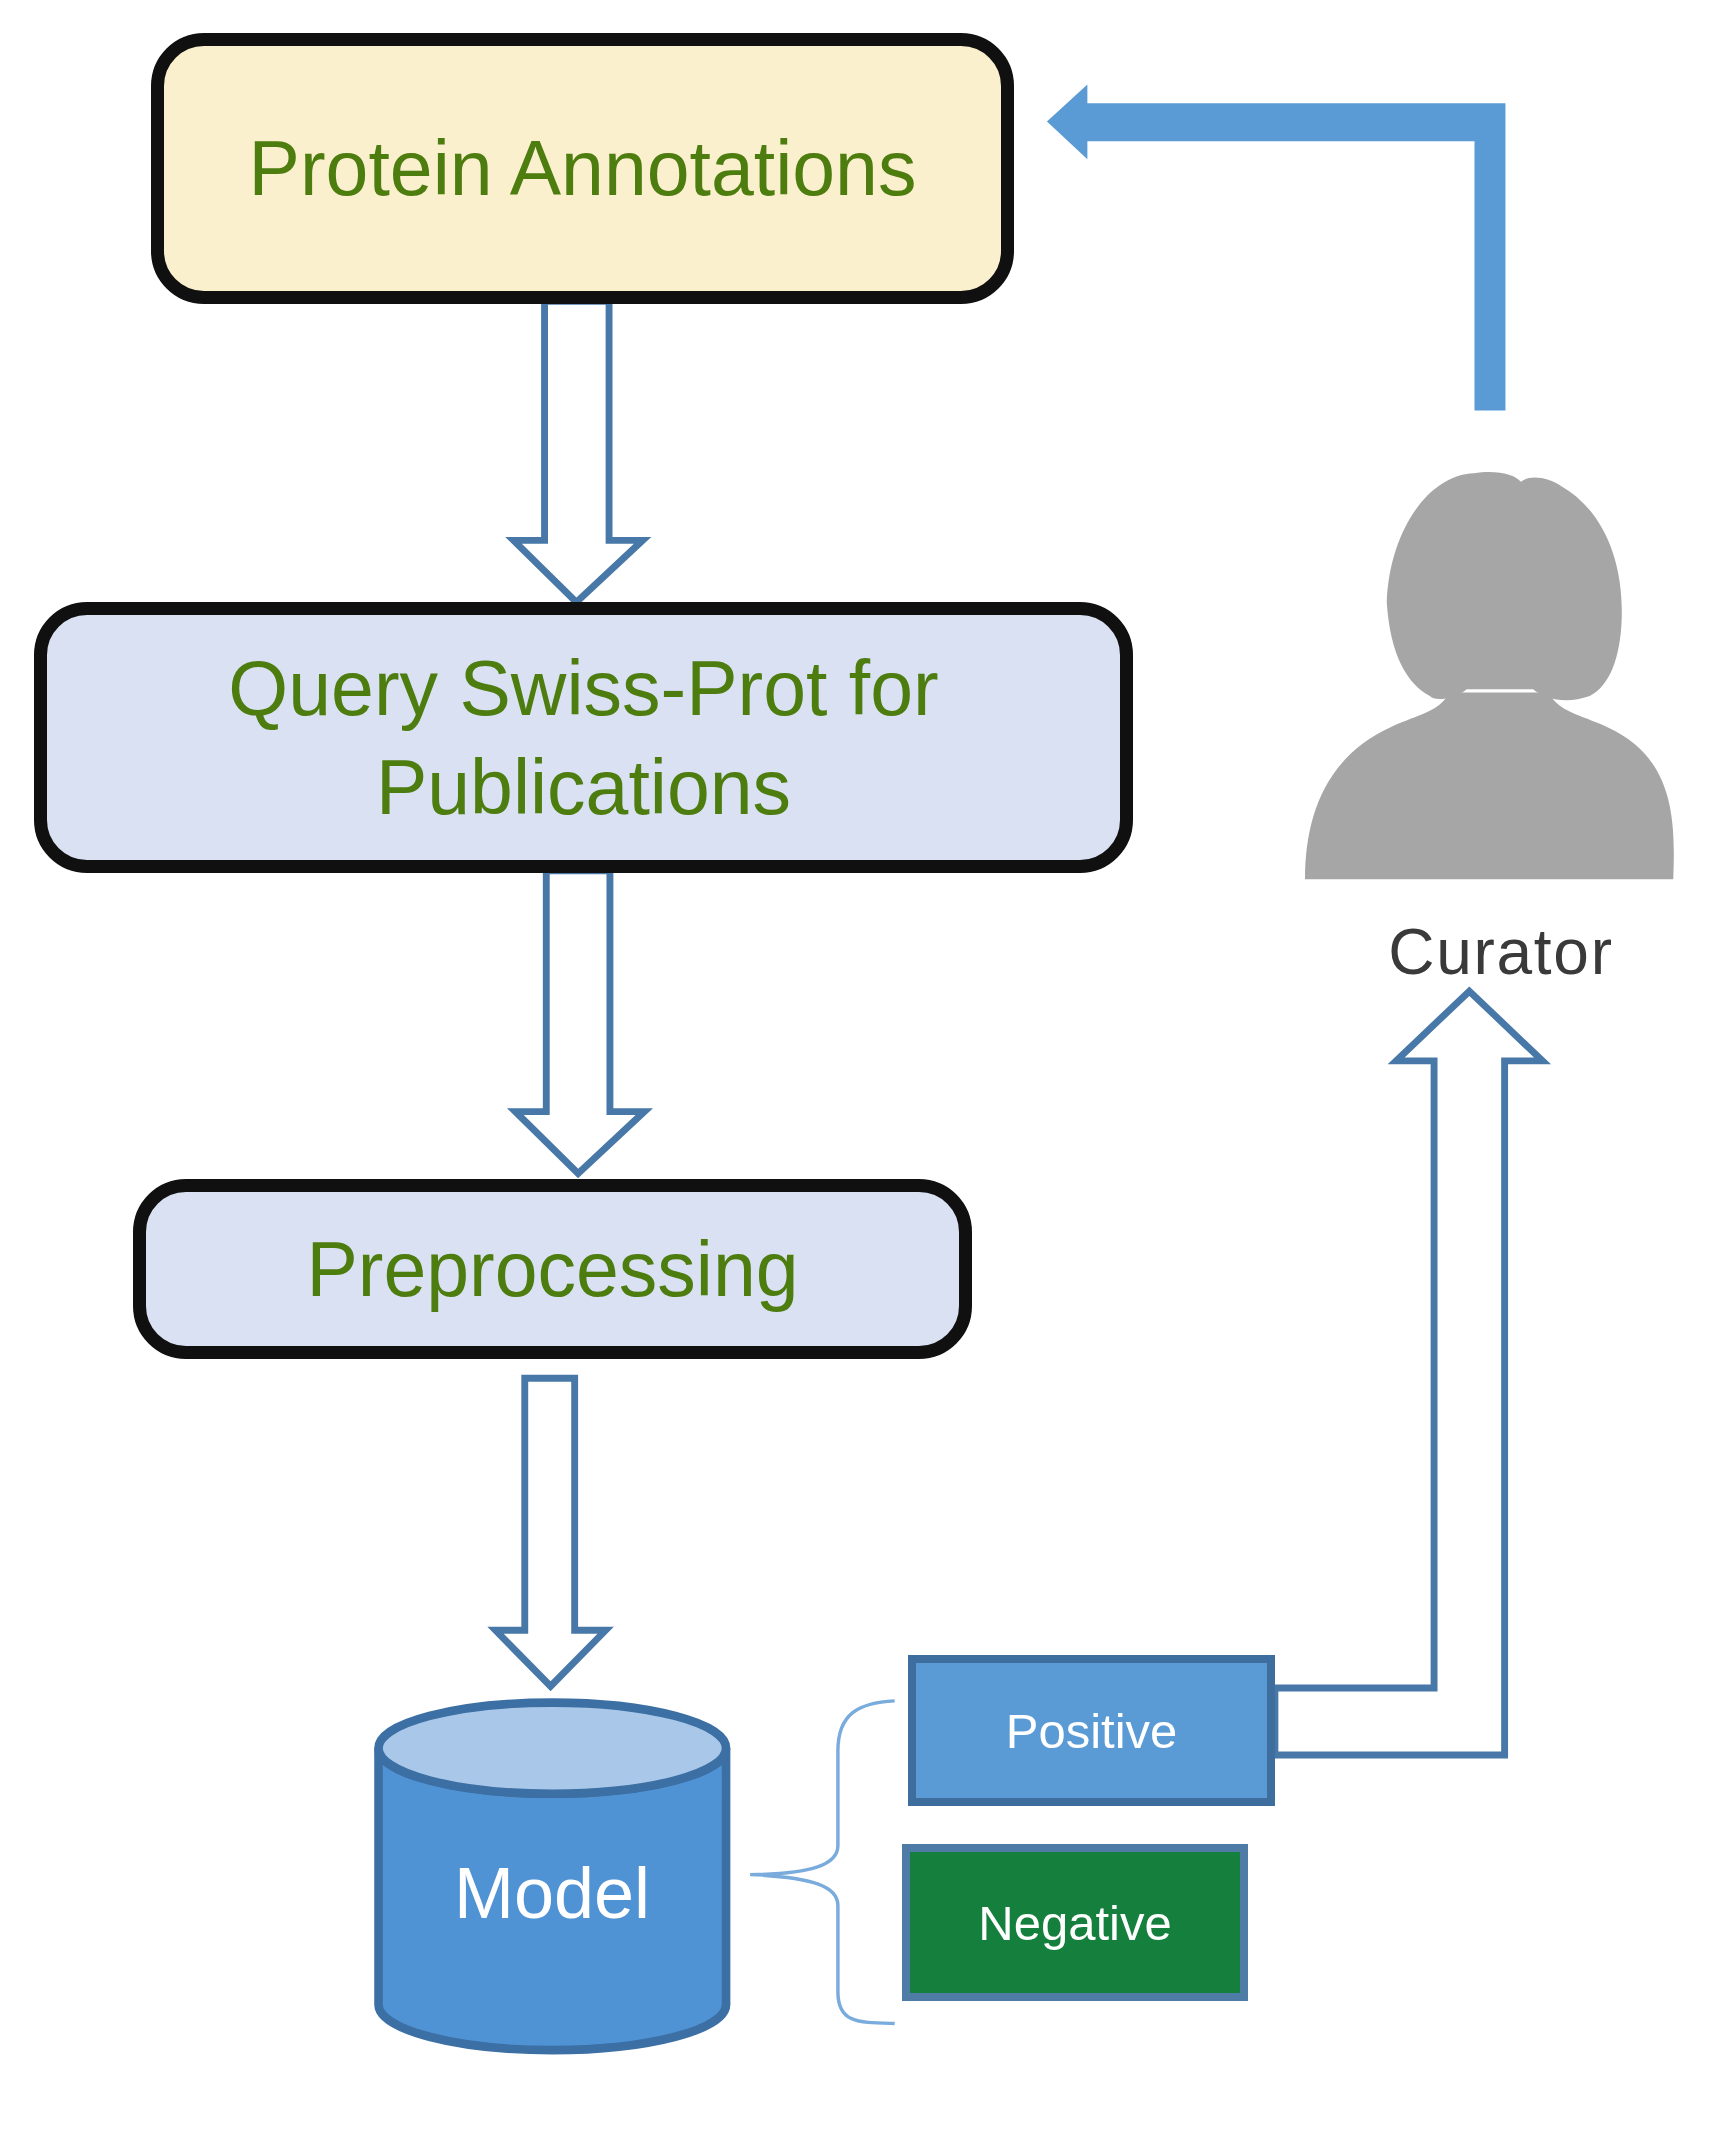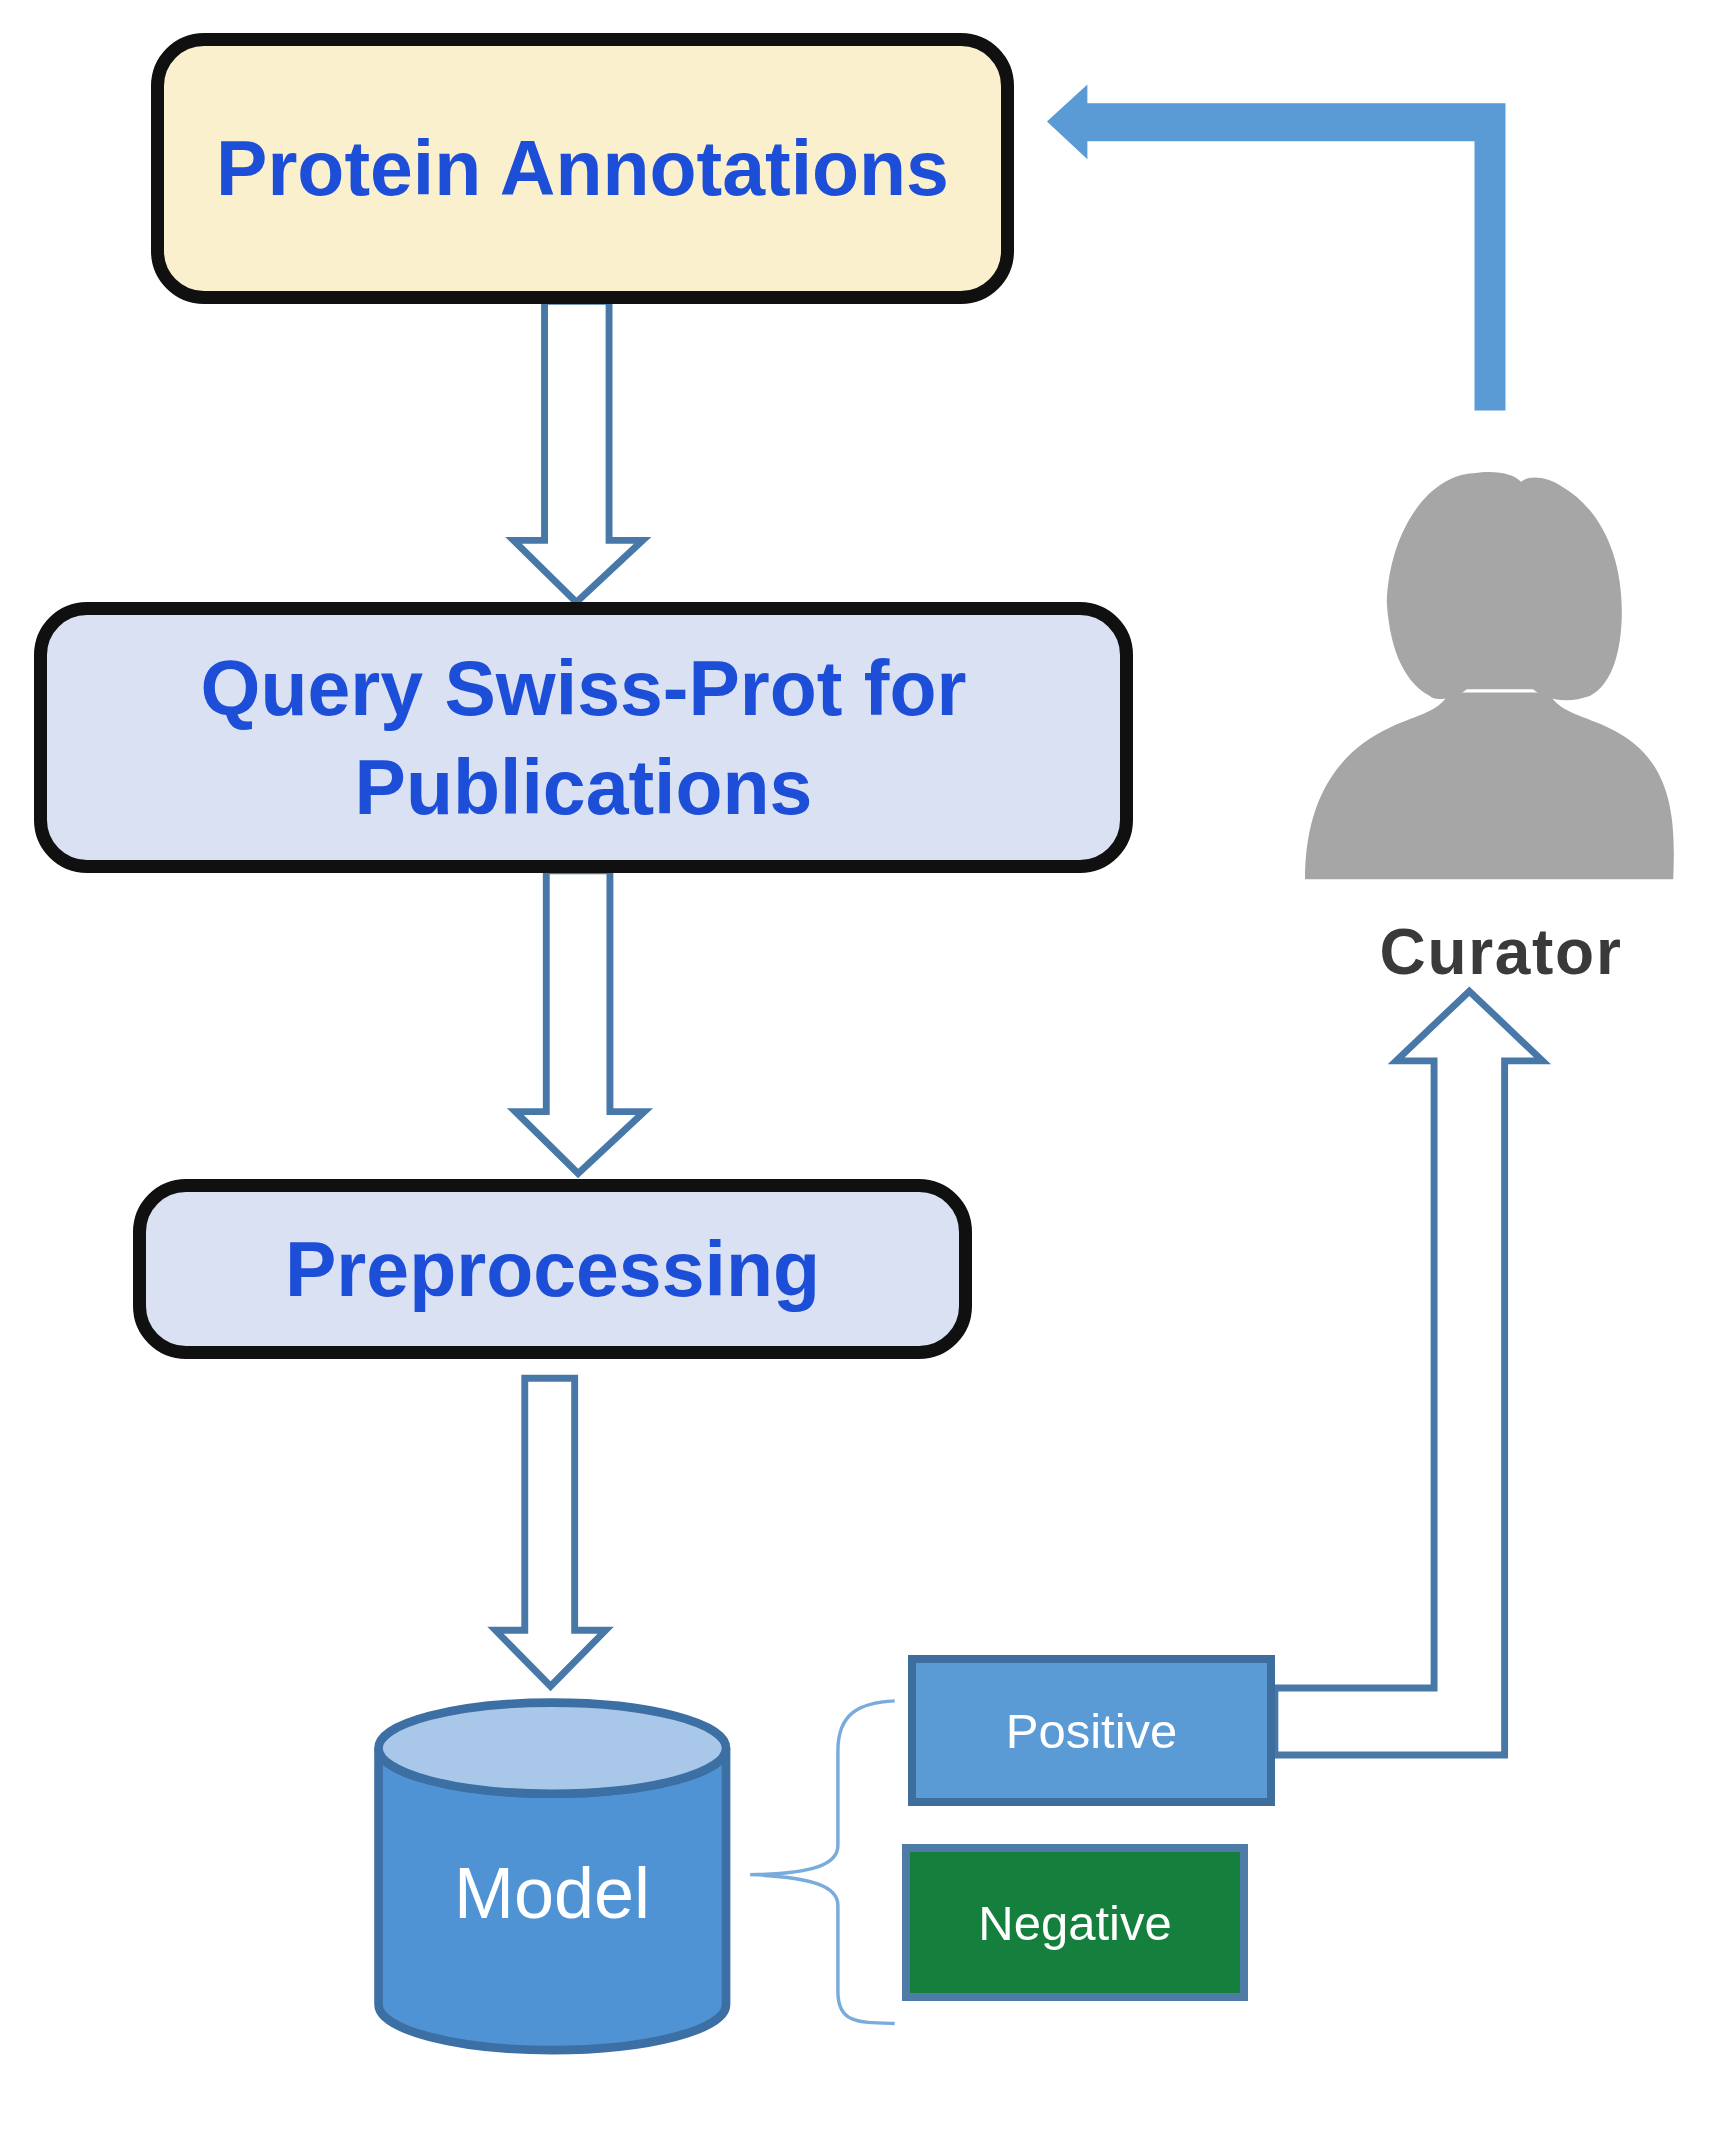--- a/index.html
+++ b/index.html
@@ -9,31 +9,31 @@
   }
   .layer{position:absolute;left:0;top:0;}
   .flowbox{
     position:absolute;display:flex;align-items:center;justify-content:center;
     text-align:center;box-sizing:border-box;
   }
   .rounded{border:13px solid #101010;border-radius:53px;}
   .protein{left:151px;top:33px;width:863px;height:271px;background:#FBF0CE;}
   .query{left:34px;top:602px;width:1099px;height:271px;background:#D9E1F3;}
   .preprocessing{left:133px;top:1179px;width:839px;height:180px;background:#D9E1F3;}
-  .flowlabel{font-size:77px;font-weight:700;color:#1d4ed8;line-height:1.28;display:block;}
+  .flowlabel{font-size:77px;font-weight:400;color:#4d7c0f;line-height:1.28;display:block;}
   .positive{left:908px;top:1655px;width:367px;height:151px;background:#5B9BD5;border:8.6px solid #3D6E9E;}
   .negative{left:902px;top:1844px;width:346px;height:157px;background:#15803d;border:8.6px solid #4F7CA6;}
   .sample-label{font-size:49px;font-weight:400;color:#ffffff;}
   .model-label{
     position:absolute;left:380px;top:1852px;width:344px;text-align:center;
     font-size:72px;font-weight:400;color:#ffffff;
   }
   .curator-label{
     position:absolute;left:1329px;top:915px;width:344px;text-align:center;
-    font-size:64px;font-weight:700;color:#3a3a3a;letter-spacing:1.7px;
+    font-size:64px;font-weight:400;color:#3a3a3a;letter-spacing:1.7px;
   }
 </style>
 </head>
 <body>
 
 <div class="canvas">
 
   <svg class="layer" width="1730" height="2144" viewBox="0 0 2011 2492">
 
     <path d="M633,350 L633,628 L597,628 L670,700 L747,628 L708,628 L708,350 Z" fill="#FFFFFF" stroke="#4778A8" stroke-width="8" stroke-linejoin="miter"></path>

